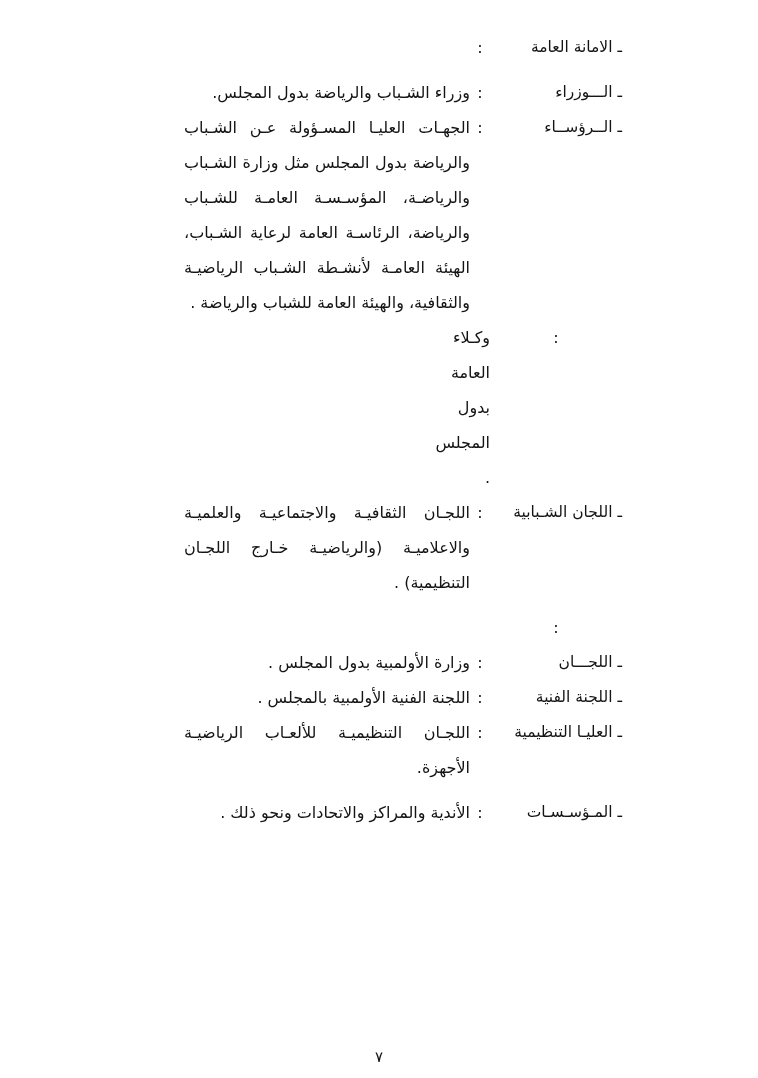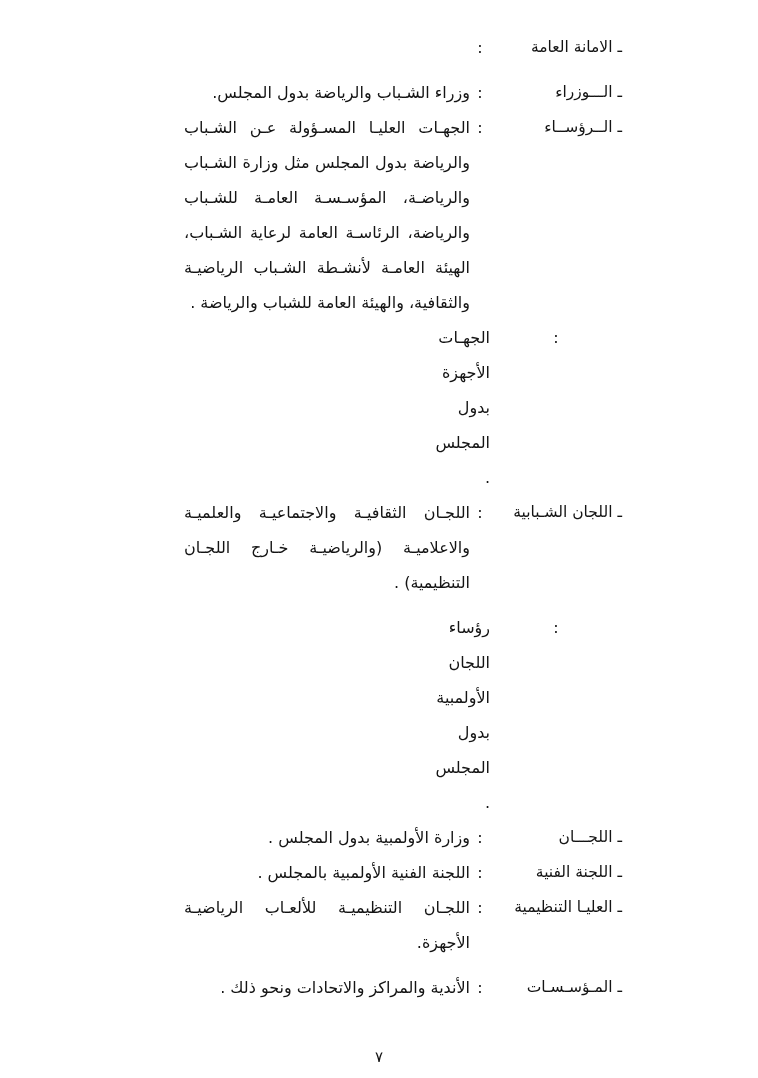--- a/index.html
+++ b/index.html
@@ -79,32 +79,31 @@
     </div>
 
     <div class="entry">
       <span class="term"><span class="dash">ـ</span><span>الــرؤســاء</span></span>
       <span class="colon">:</span>
       <span class="def">الجهـات العليـا المسـؤولة عـن الشـباب والرياضة بدول المجلس مثل وزارة الشـباب والرياضـة، المؤسـسـة العامـة للشـباب والرياضة، الرئاسـة العامة لرعاية الشـباب، الهيئة العامـة لأنشـطة الشـباب الرياضيـة والثقافية، والهيئة العامة للشباب والرياضة .</span>
     </div>
 
     <div class="entry">
       <span class="colon">:</span>
-      <span class="def">الجهـات الأجهزة بدول المجلس .</span>
+      <span class="def">وكـلاء العامة بدول المجلس .</span>
     </div>
 
     <div class="entry">
       <span class="term"><span class="dash">ـ</span><span>اللجان الشـبابية</span></span>
       <span class="colon">:</span>
       <span class="def">اللجـان الثقافيـة والاجتماعيـة والعلميـة والاعلاميـة (والرياضيـة خـارج اللجـان التنظيمية) .</span>
     </div>
 
     <div class="entry spaced">
       <span class="colon">:</span>
-      <span class="def">رؤساء اللجان الأولمبية بدول المجلس .</span>
     </div>
 
     <div class="entry">
       <span class="term"><span class="dash">ـ</span><span>اللجـــان</span></span>
       <span class="colon">:</span>
       <span class="def">وزارة الأولمبية بدول المجلس .</span>
     </div>
 
     <div class="entry">
       <span class="term"><span class="dash">ـ</span><span>اللجنة الفنية</span></span>

